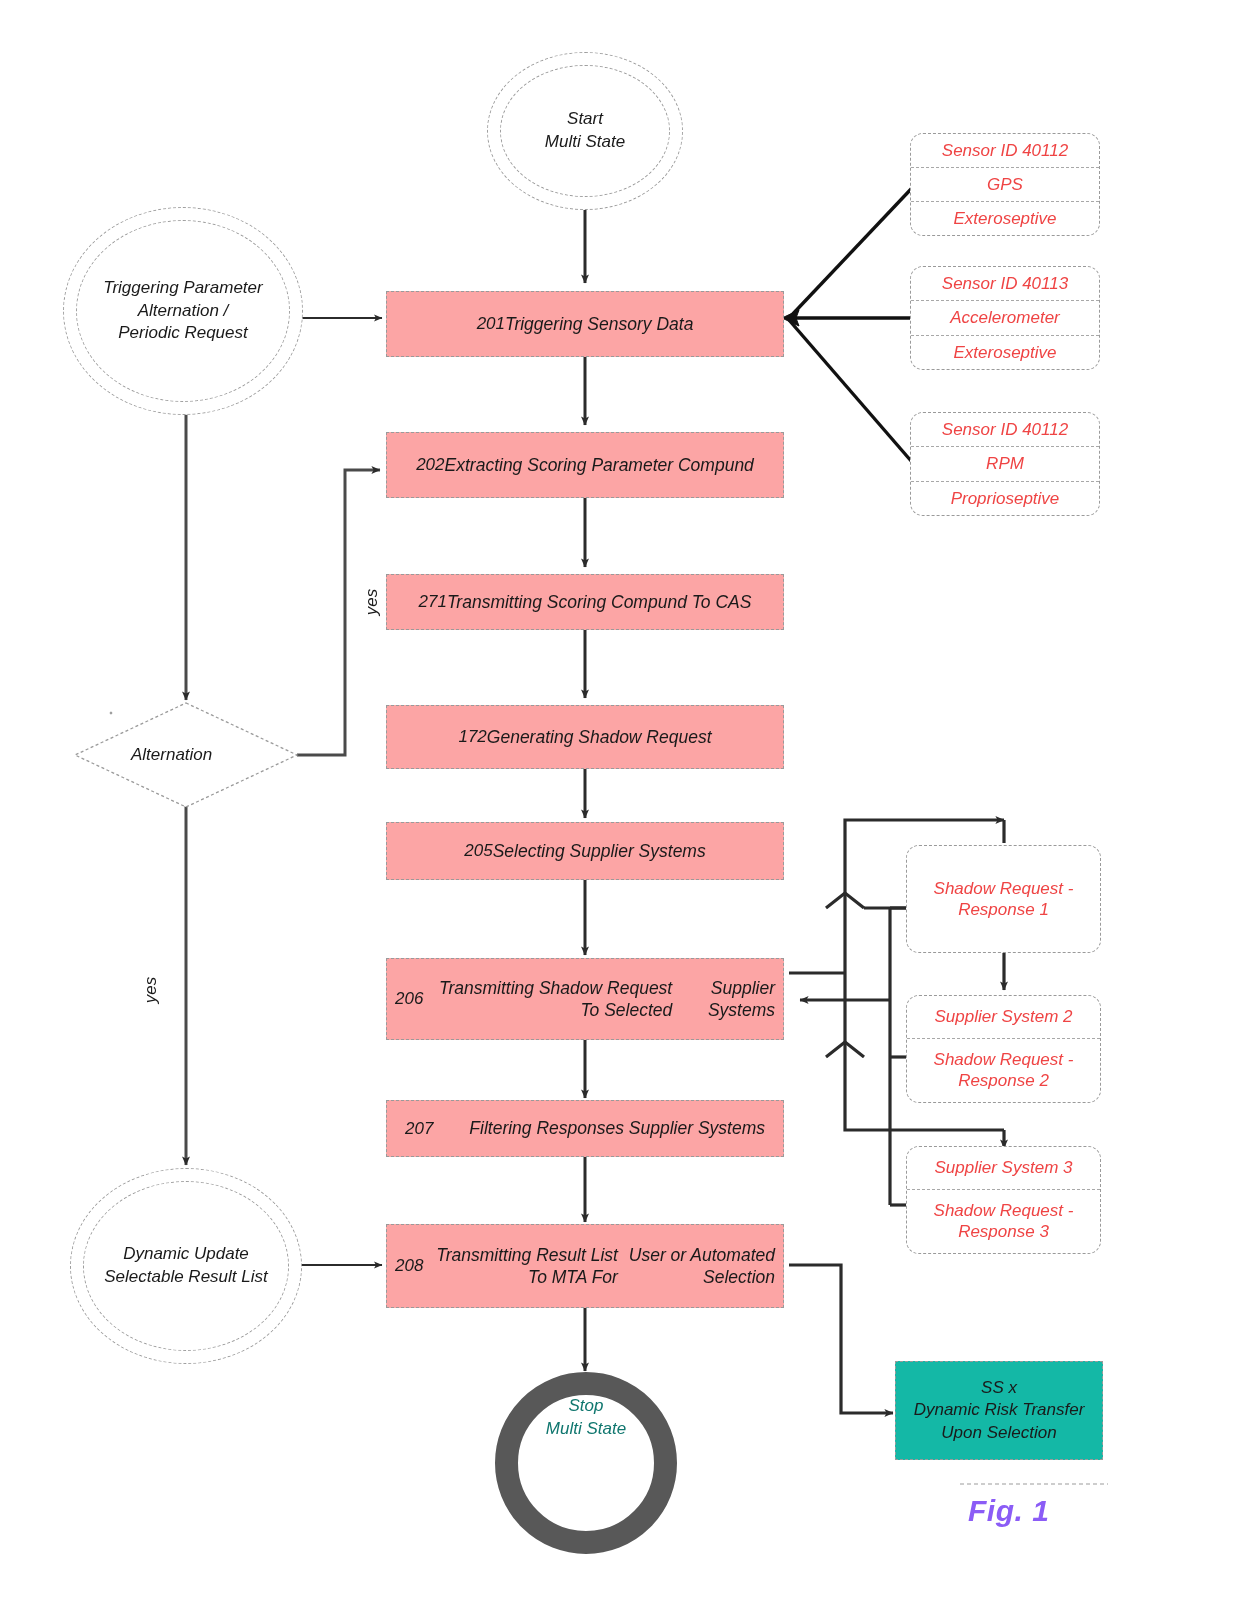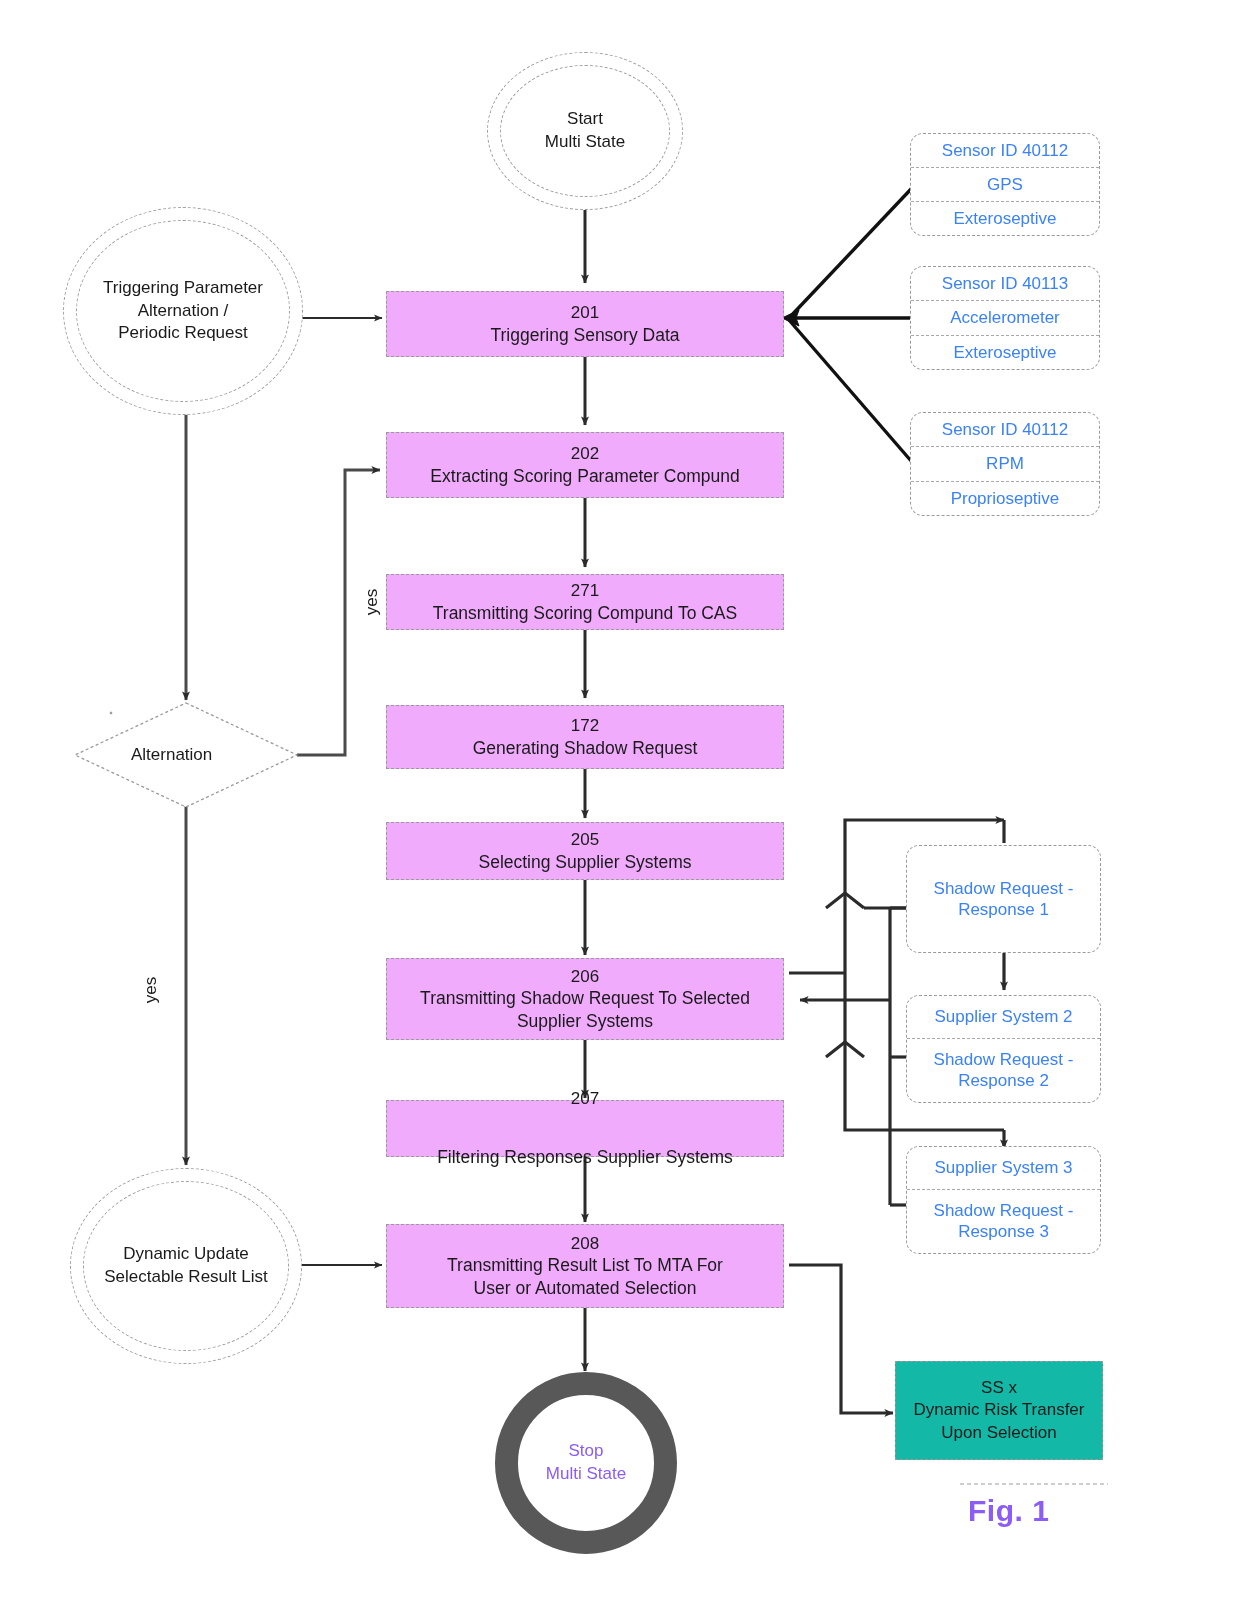--- a/index.html
+++ b/index.html
@@ -6,58 +6,58 @@
   body{
     font-family:"Liberation Sans","DejaVu Sans",sans-serif;
     color:#111;
   }
   #page{
     position:relative;
     width:1240px;
     height:1605px;
     background:#ffffff;
     overflow:hidden;
+    font-style:italic;
   }
   svg.layer{
     position:absolute;
     left:0; top:0;
     width:1240px; height:1605px;
     pointer-events:none;
   }
   
   .node{position:absolute;box-sizing:border-box;}
 
   
   .proc{
     border:1px dashed #9a9a9a;
-    background:#f0abfc;
-    display:flex;
-    flex-direction:column;
-    align-items:center;
-    justify-content:center;
-    text-align:center;
+    background:#fca5a5;
+    display:flex;
+    align-items:center;
+    justify-content:center;
+    text-align:right;
     font-size:17px;
     line-height:1.28;
     color:#1a1a1a;
     padding:4px 8px;
   }
   .proc .num{font-size:17px;}
   .proc .ttl{font-size:17.5px;}
 
   
   .card{
     border:1px dashed #9a9a9a;
     border-radius:13px;
     background:#fff;
     display:flex;
     flex-direction:column;
     overflow:hidden;
     text-align:center;
     font-size:17px;
-    color:#3b82f6;
+    color:#ef4444;
   }
   .card .row{
     flex:1 1 auto;
     display:flex;
     align-items:center;
     justify-content:center;
     padding:2px 8px;
     line-height:1.25;
   }
   .card .row + .row{border-top:1px dashed #a8a8a8;}
@@ -102,25 +102,24 @@
 
   
   .ring{
     border-radius:50%;
     background:#fff;
     border:23px solid #585858;
     box-sizing:border-box;
     display:flex;
     flex-direction:column;
     align-items:center;
-    justify-content:center;
     text-align:center;
     font-size:17px;
     line-height:1.34;
-    color:#8b5cf6;
+    color:#0f766e;
   }
 
   
   .diamond-label{
     position:absolute;
     font-size:17px;
     color:#1a1a1a;
     white-space:nowrap;
   }
 

